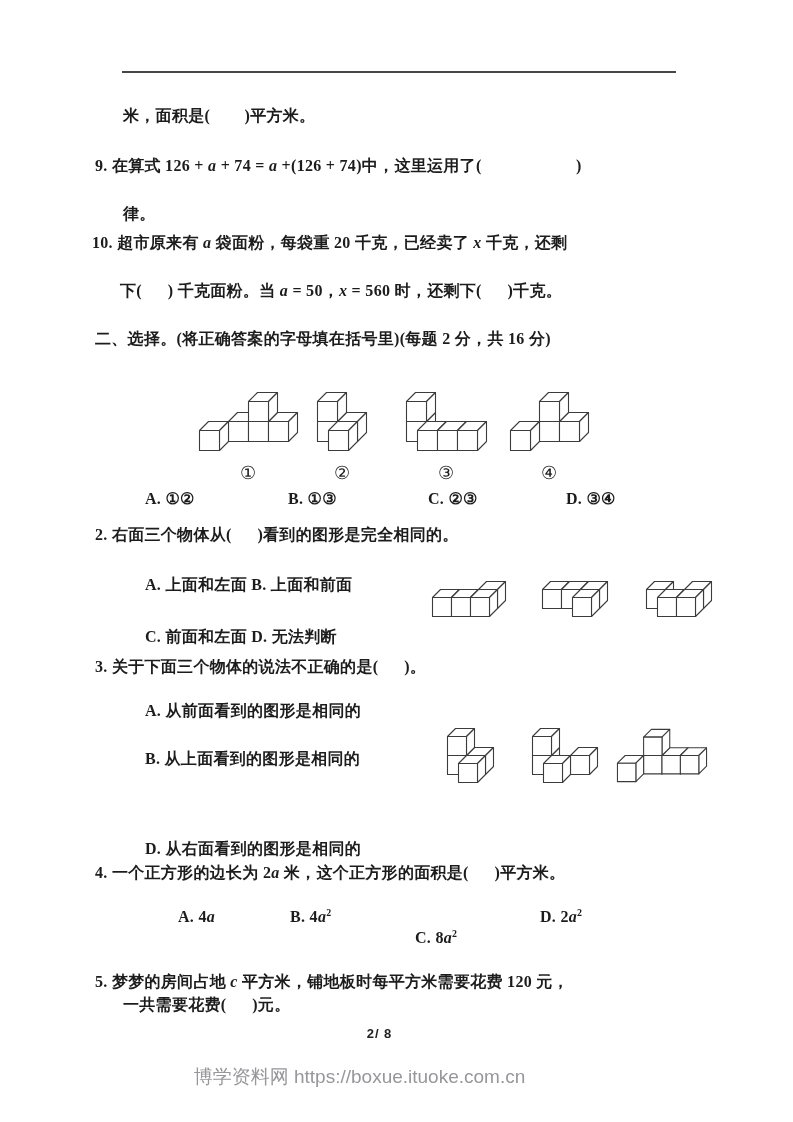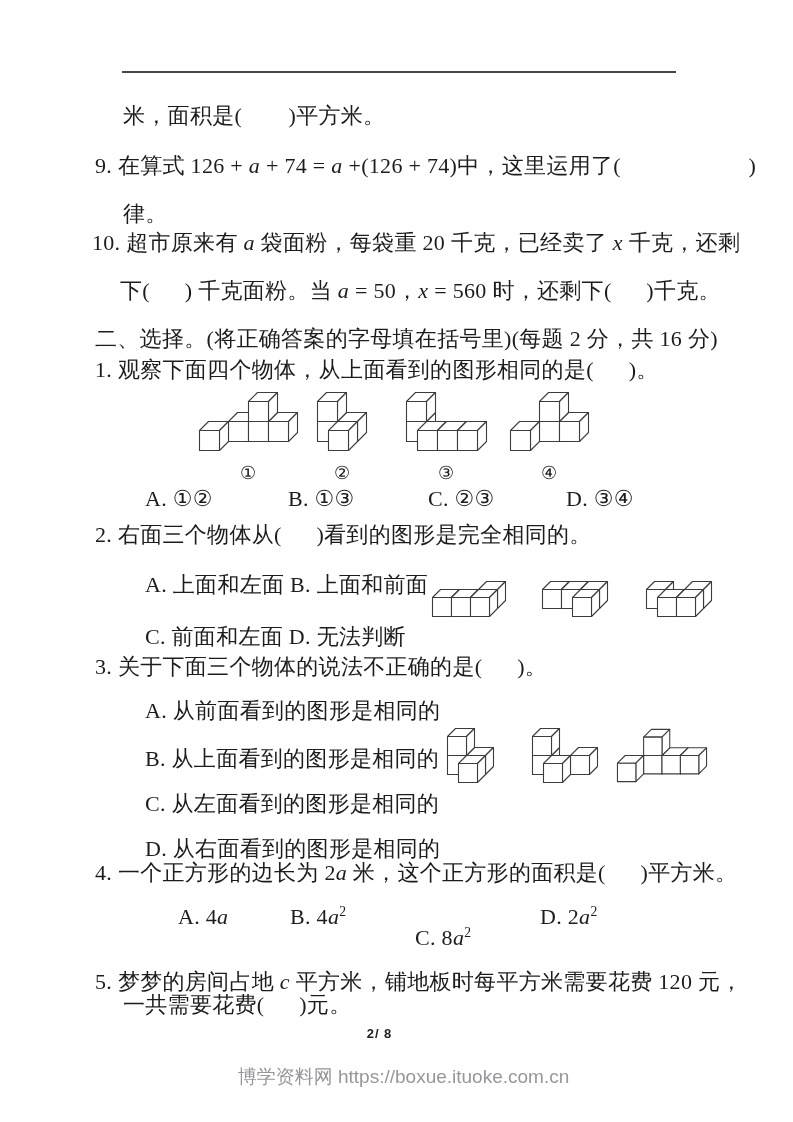--- a/index.html
+++ b/index.html
@@ -8,24 +8,25 @@
     width:793px;height:1122px;
     margin:0 auto;
     background:#ffffff;
     font-family:"Liberation Serif","DejaVu Serif",serif;
     color:#1c1c1c;
     overflow:hidden;
   }
   .rule{position:absolute;background:#474747;}
   .line{
     position:absolute;
-    font-size:22px;
+    font-size:16px;
     line-height:26px;
     white-space:pre-wrap;
     letter-spacing:0.3px;
+    font-weight:bold;
   }
   .var{font-style:italic;font-family:"Liberation Serif",serif;}
   sup{font-size:0.62em;line-height:0;}
   .fig{
     position:absolute;
     display:flex;
     align-items:flex-end;
     justify-content:center;
   }
   .figlabel{
@@ -43,39 +44,37 @@
     letter-spacing:1px;
     color:#222;
   }
   .footer-site{
     position:absolute;
     left:0;width:719px;
     text-align:center;
     font-family:"Liberation Sans","DejaVu Sans",sans-serif;
     font-size:19px;
     color:#97979b;
-    padding-left:44px;
   }
 </style>
 </head>
 <body>
 
 <div class="page">
 
   <div class="rule" style="left:122px;top:71px;width:554px;height:2px;"></div>
 
   <div class="line" style="left:123px;top:103px;">米，面积是(        )平方米。</div>
   <div class="line" style="left:95px;top:153px;">9. 在算式 126 + <span class="var">a</span> + 74 = <span class="var">a</span> +(126 + 74)中，这里运用了(                      )</div>
   <div class="line" style="left:123px;top:201px;">律。</div>
   <div class="line" style="left:92px;top:230px;">10. 超市原来有 <span class="var">a</span> 袋面粉，每袋重 20 千克，已经卖了 <span class="var">x</span> 千克，还剩</div>
   <div class="line" style="left:120px;top:278px;">下(      ) 千克面粉。当 <span class="var">a</span> = 50，<span class="var">x</span> = 560 时，还剩下(      )千克。</div>
 
   <div class="line" style="left:95px;top:326px;">二、选择。(将正确答案的字母填在括号里)(每题 2 分，共 16 分)</div>
 
-  <div class="line" style="left:95px;top:357px;">1. 观察下面四个物体，从上面看到的图形相同的是(      )。</div>
 
   <div class="fig" style="left:197px;top:390px;width:102px;height:62px;">
       <svg width="101" height="61" viewBox="-1.5 -59.5 101 61">
         <polygon points="29,-29 38,-38 58,-38 49,-29" fill="#ffffff" stroke="#3c3c3c" stroke-width="1.1" stroke-linejoin="round"></polygon>
         <polygon points="49,-29 58,-38 58,-18 49,-9" fill="#ffffff" stroke="#3c3c3c" stroke-width="1.1" stroke-linejoin="round"></polygon>
         <polygon points="29,-29 49,-29 49,-9 29,-9" fill="#ffffff" stroke="#3c3c3c" stroke-width="1.1" stroke-linejoin="round"></polygon>
         <polygon points="49,-29 58,-38 78,-38 69,-29" fill="#ffffff" stroke="#3c3c3c" stroke-width="1.1" stroke-linejoin="round"></polygon>
         <polygon points="69,-29 78,-38 78,-18 69,-9" fill="#ffffff" stroke="#3c3c3c" stroke-width="1.1" stroke-linejoin="round"></polygon>
         <polygon points="49,-29 69,-29 69,-9 49,-9" fill="#ffffff" stroke="#3c3c3c" stroke-width="1.1" stroke-linejoin="round"></polygon>
         <polygon points="69,-29 78,-38 98,-38 89,-29" fill="#ffffff" stroke="#3c3c3c" stroke-width="1.1" stroke-linejoin="round"></polygon>
@@ -200,21 +199,20 @@
         <polygon points="19,-19 38,-19 38,0 19,0" fill="#ffffff" stroke="#3c3c3c" stroke-width="1.1" stroke-linejoin="round"></polygon>
         <polygon points="38,-19 46,-27 65,-27 57,-19" fill="#ffffff" stroke="#3c3c3c" stroke-width="1.1" stroke-linejoin="round"></polygon>
         <polygon points="57,-19 65,-27 65,-8 57,0" fill="#ffffff" stroke="#3c3c3c" stroke-width="1.1" stroke-linejoin="round"></polygon>
         <polygon points="38,-19 57,-19 57,0 38,0" fill="#ffffff" stroke="#3c3c3c" stroke-width="1.1" stroke-linejoin="round"></polygon>
       </svg>
     </div>
 
   <div class="line" style="left:95px;top:654px;">3. 关于下面三个物体的说法不正确的是(      )。</div>
   <div class="line" style="left:145px;top:698px;">A. 从前面看到的图形是相同的</div>
   <div class="line" style="left:145px;top:746px;">B. 从上面看到的图形是相同的</div>
-  <div class="line" style="left:145px;top:791px;">C. 从左面看到的图形是相同的</div>
   <div class="line" style="left:145px;top:836px;">D. 从右面看到的图形是相同的</div>
 
   <div class="fig" style="left:440px;top:722px;width:60px;height:62px;">
       <svg width="49" height="57" viewBox="6.5 -55.5 49 57">
         <polygon points="8,-27 16,-35 35,-35 27,-27" fill="#ffffff" stroke="#3c3c3c" stroke-width="1.1" stroke-linejoin="round"></polygon>
         <polygon points="27,-27 35,-35 35,-16 27,-8" fill="#ffffff" stroke="#3c3c3c" stroke-width="1.1" stroke-linejoin="round"></polygon>
         <polygon points="8,-27 27,-27 27,-8 8,-8" fill="#ffffff" stroke="#3c3c3c" stroke-width="1.1" stroke-linejoin="round"></polygon>
         <polygon points="27,-27 35,-35 54,-35 46,-27" fill="#ffffff" stroke="#3c3c3c" stroke-width="1.1" stroke-linejoin="round"></polygon>
         <polygon points="46,-27 54,-35 54,-16 46,-8" fill="#ffffff" stroke="#3c3c3c" stroke-width="1.1" stroke-linejoin="round"></polygon>
         <polygon points="27,-27 46,-27 46,-8 27,-8" fill="#ffffff" stroke="#3c3c3c" stroke-width="1.1" stroke-linejoin="round"></polygon>

